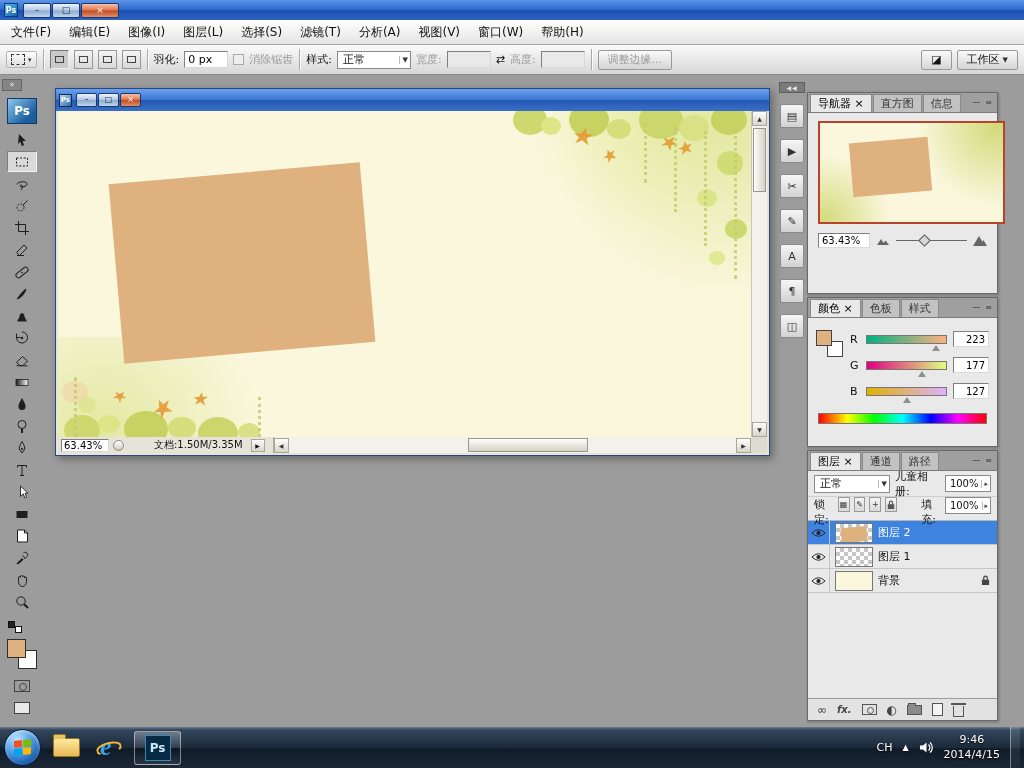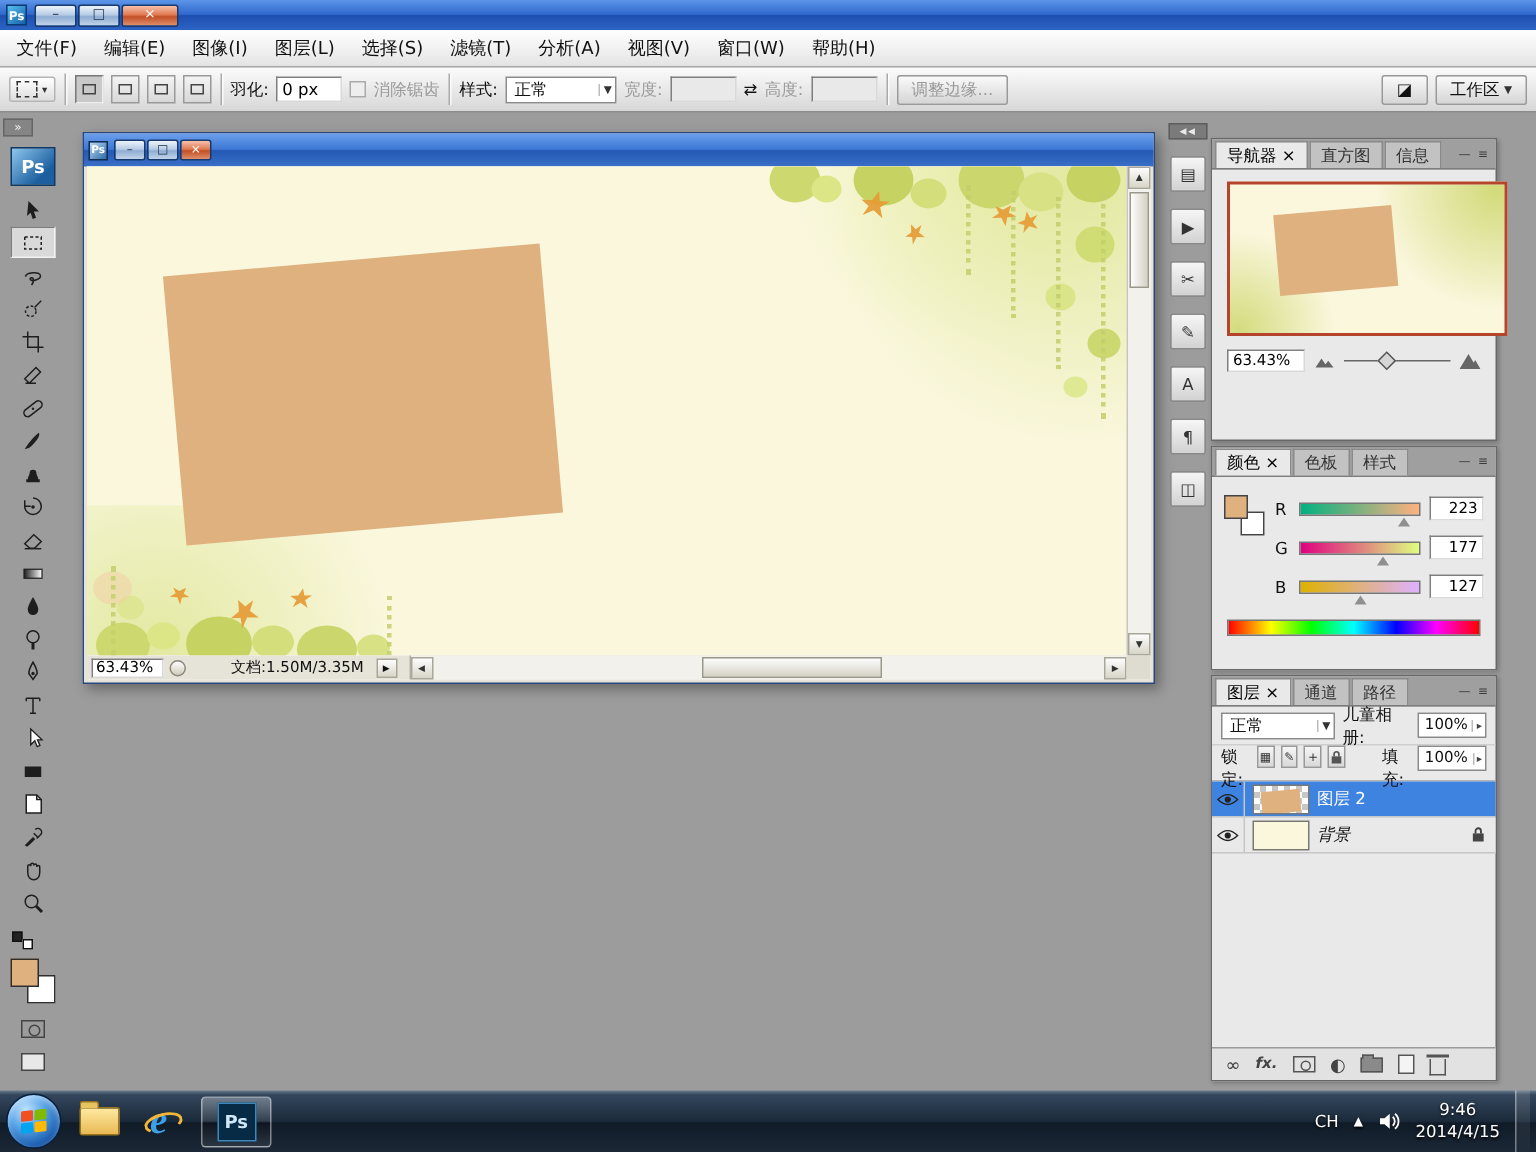--- a/index.html
+++ b/index.html
@@ -132,21 +132,21 @@
   .valbox .spin{font-size:7px;color:#444;border-left:1px solid #bbb;padding-left:2px}
   .lockbtn{width:15px;height:15px;border:1px solid #999;background:linear-gradient(#f6f6f6,#d8d8d8);display:flex;align-items:center;justify-content:center;font-size:8px;color:#333}
   .lrow{height:24px;display:flex;align-items:center;border-bottom:1px solid #c6c6c6;background:#e9e9e9}
   .lrow.selected{background:#3f83e0;color:#fff}
   .leye{width:22px;align-self:stretch;border-right:1px solid #c6c6c6;display:flex;align-items:center;justify-content:center}
   .checker{background-image:repeating-conic-gradient(#c6c6c6 0 25%,#fff 0 50%);background-size:8px 8px}
   .lthumb{position:relative;width:38px;height:20px;margin:0 5px;border:1px solid #777;overflow:hidden;flex:0 0 38px}
   .lthumb.solid{background:#faf7dd}
   .lthumb-tan{position:absolute;left:5px;top:3px;width:26px;height:15px;background:#dfb17f;transform:rotate(-5deg)}
   .lname{font-size:11px;white-space:nowrap}
-  .lname.italic{font-style:italic}
+  .lname.italic{}
   .llock{margin-left:auto;margin-right:7px}
   .lp-bottom{position:absolute;left:0;right:0;bottom:0;height:22px;border-top:1px solid #9a9a9a;background:#e2e2e2;display:flex;align-items:center;gap:10px;padding:0 9px}
   .lpi{display:flex;align-items:center;justify-content:center;color:#444;font-size:12px}
   .fxt{font-size:10px;font-style:italic;font-weight:bold}
   .mask-shape{width:15px;height:11px;border:1px solid #555;position:relative;display:block}
   .mask-shape::after{content:"";position:absolute;left:4px;top:2px;width:5px;height:5px;border:1px solid #555;border-radius:50%}
   .folder-shape{width:15px;height:10px;background:#8a8a8a;border:1px solid #555;position:relative;display:block}
   .folder-shape::before{content:"";position:absolute;left:0;top:-3px;width:6px;height:2px;background:#8a8a8a;border:1px solid #555;border-bottom:none}
   .page-shape{width:11px;height:13px;border:1px solid #555;background:#f4f4f4;display:block}
   .trash-shape{width:11px;height:11px;border:1px solid #555;border-top:none;position:relative;display:block;margin-top:3px}
@@ -598,20 +598,30 @@
       </span>
     <span class="lname">图层 2</span>
   </div>
   <div class="lrow">
     <span class="leye">
         <svg width="15" height="10" viewBox="0 0 16 10">
           <path d="M1 5 Q8 -2 15 5 Q8 12 1 5 Z" fill="none" stroke="#222"></path>
           <circle cx="8" cy="5" r="2.2" fill="#222"></circle>
         </svg>
       </span>
+    <span class="lthumb checker"></span>
+    <span class="lname">图层 1</span>
+  </div>
+  <div class="lrow">
+    <span class="leye">
+        <svg width="15" height="10" viewBox="0 0 16 10">
+          <path d="M1 5 Q8 -2 15 5 Q8 12 1 5 Z" fill="none" stroke="#222"></path>
+          <circle cx="8" cy="5" r="2.2" fill="#222"></circle>
+        </svg>
+      </span>
     <span class="lthumb solid"></span>
     <span class="lname italic">背景</span>
     <span class="llock">
         <svg width="9" height="11" viewBox="0 0 10 12">
           <rect x="1" y="5" width="8" height="6" fill="#444"></rect>
           <path d="M3 5 V3.2 A2 2 0 0 1 7 3.2 V5" fill="none" stroke="#444" stroke-width="1.4"></path>
         </svg>
       </span>
   </div>
 

